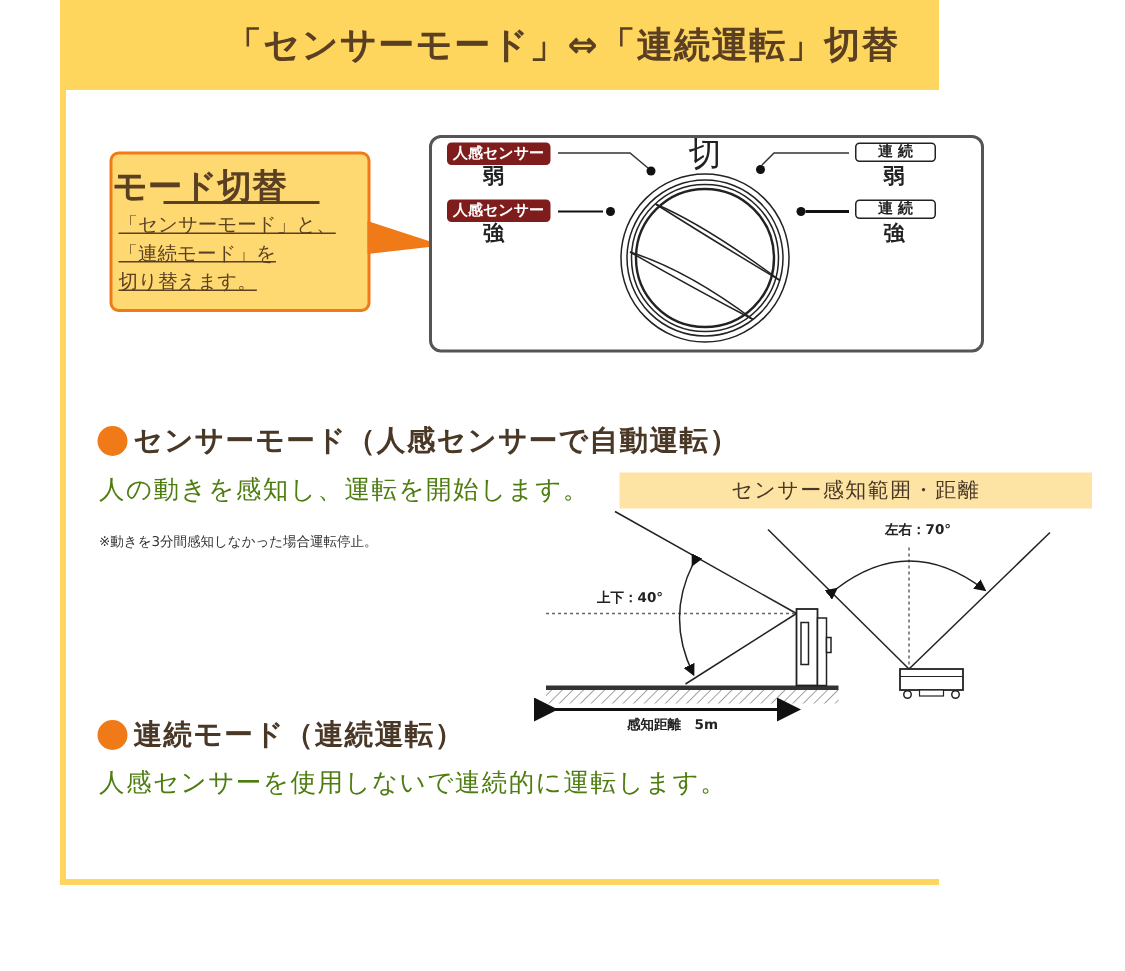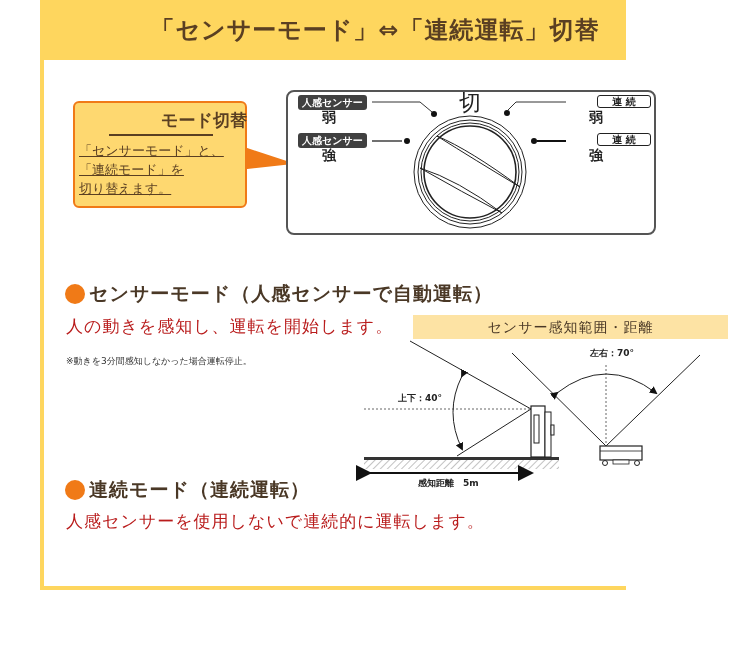--- a/index.html
+++ b/index.html
@@ -20,58 +20,58 @@
   .frame-inner {
     position: absolute; left: 4px; top: 60px; width: 662px; height: 526px;
     background: #ffffff;
   }
   
   .callout {
     position: absolute; left: 73px; top: 101px; width: 174px; height: 107px;
     background: #fed870; border: 2px solid #f07a17; border-radius: 6px; box-sizing: border-box;
   }
   .callout-title {
-    position: absolute; left: 0; top: 6px; width: 100%; text-align: center;
-    font-size: 17px; font-weight: bold; color: #5a3f22; margin-left: 44px;
+    position: absolute; left: 0; top: 6px; width: 100%; text-align: left;
+    font-size: 23px; font-weight: bold; color: #5a3f22;
   }
   .callout-underline {
     position: absolute; left: 34px; top: 31px; width: 104px; height: 2px; background: #5a3f22;
   }
   .callout-body {
     position: absolute; left: 4px; top: 38px; font-size: 13px; line-height: 19px; color: #5a3f22;
     white-space: pre-line;
     text-decoration: underline;
   }
   .callout-arrow {
     position: absolute; left: 245px; top: 150px; width: 0; height: 0;
     border-top: 11px solid transparent; border-bottom: 11px solid transparent;
     border-left: 50px solid #f07a17; transform: skewY(6deg);
   }
   
   .dial-panel {
     position: absolute; left: 286px; top: 90px; width: 370px; height: 145px;
     border: 2px solid #555; border-radius: 8px; box-sizing: border-box; background: #fff;
   }
   .tag-dark {
-    position: absolute; background: #404040; color: #fff; font-size: 10px; font-weight: bold;
+    position: absolute; background: #7f1d1d; color: #fff; font-size: 10px; font-weight: bold;
     padding: 1px 4px; border-radius: 3px; line-height: 13px;
   }
   .tag-outline {
     position: absolute; background: #fff; color: #222; font-size: 10px; font-weight: bold;
-    border: 1.5px solid #222; border-radius: 3px; width: 52px; text-align: center; line-height: 11px; margin-left: 27px;
+    border: 1.5px solid #222; border-radius: 3px; width: 52px; text-align: center; line-height: 11px;
   }
   .lvl { position: absolute; font-size: 14px; font-weight: bold; color: #222; }
   .off-label { position: absolute; font-size: 22px; color: #222; }
   
   .bullet-heading {
     position: absolute; font-size: 19px; font-weight: bold; color: #4a3826; display: flex; align-items: center;
     letter-spacing: 1px;
   }
   .dot { display: inline-block; width: 20px; height: 20px; border-radius: 50%; background: #f07a17; margin-right: 4px; }
-  .body-text { position: absolute; font-size: 17px; color: #b91c1c; letter-spacing: 1px; }
+  .body-text { position: absolute; font-size: 17px; color: #4d7c0f; letter-spacing: 1px; }
   .note { position: absolute; font-size: 9px; color: #333; }
   .range-label {
     position: absolute; left: 413px; top: 315px; width: 315px; height: 24px;
     background: #fde3a4; text-align: center; line-height: 24px; font-size: 14px; color: #4a3826; letter-spacing: 1px;
   }
   .diagram-svg { position: absolute; left: 0; top: 0; }
   .dlabel { position: absolute; font-size: 9px; font-weight: bold; color: #222; }
 </style>
 </head>
 <body>

